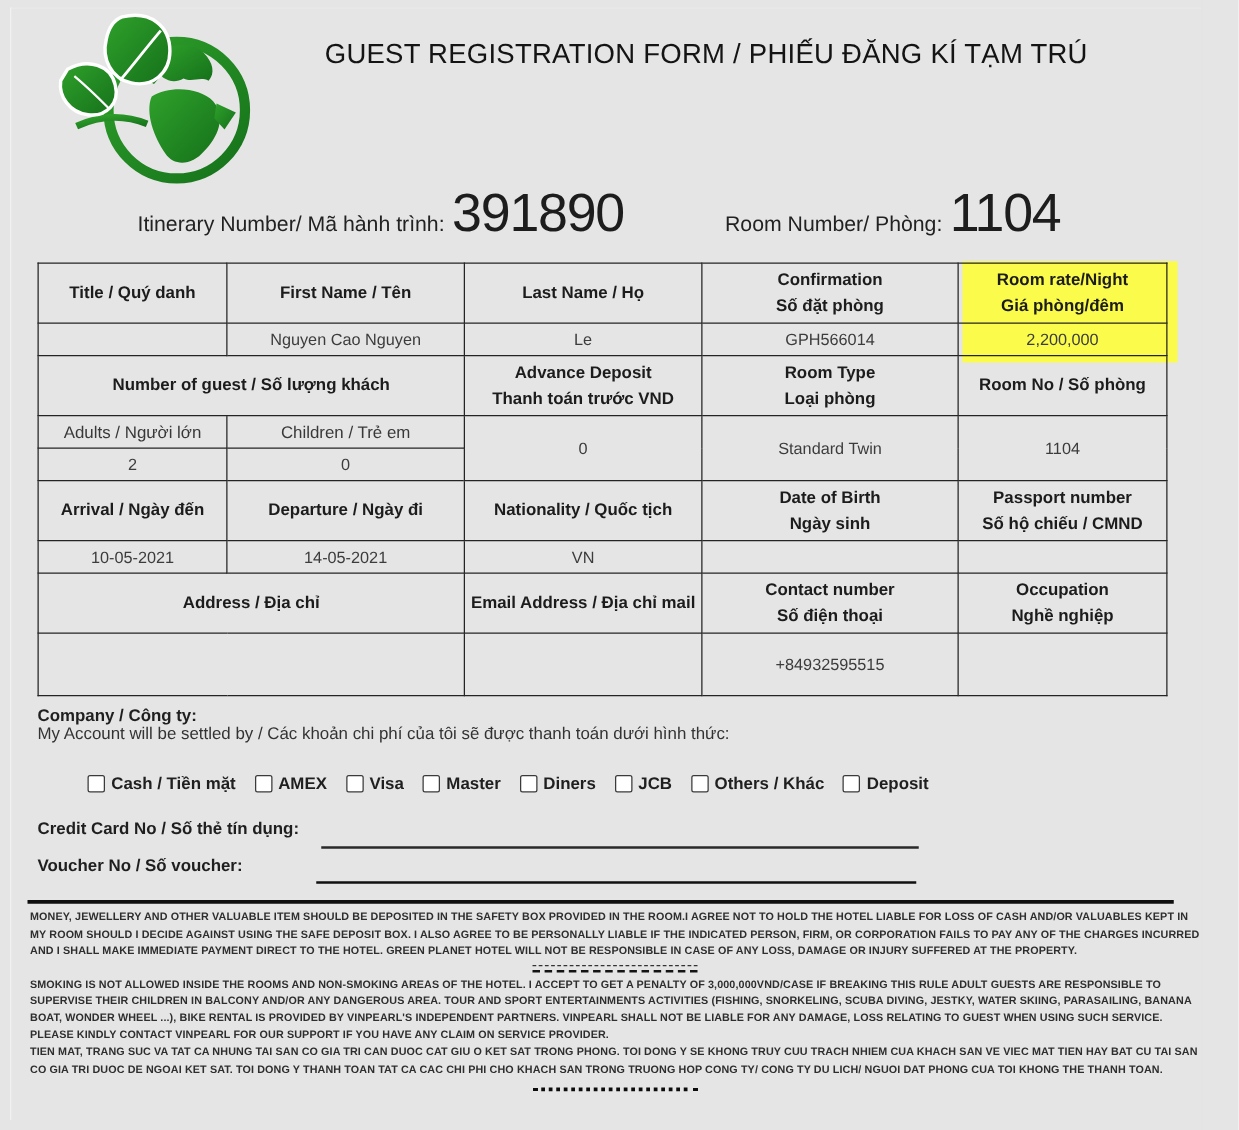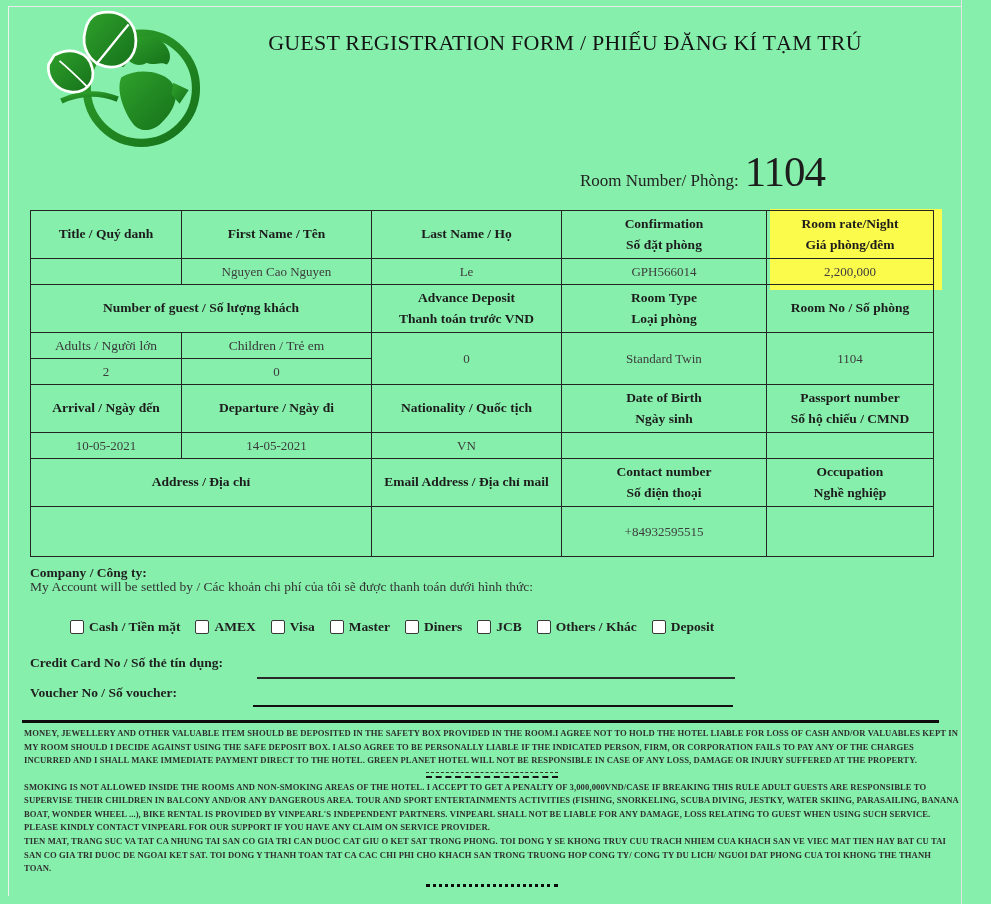--- a/index.html
+++ b/index.html
@@ -1,17 +1,17 @@
 <!DOCTYPE html>
 <html><head>
 <meta charset="utf-8">
 <style>
   html,body{margin:0;padding:0;background:#fff;}
-  .page{position:relative;width:991px;height:904px;background:#86efac;overflow:hidden;
-        font-family:Liberation Serif, serif;color:#222;}
+  .page{position:relative;width:991px;height:904px;background:#e5e5e5;overflow:hidden;
+        font-family:Liberation Sans, sans-serif;color:#222;}
   .edge{position:absolute;background:#e9e9e9;}
   .edge.top{left:8px;top:6px;width:953px;height:1px;}
   .edge.left{left:8px;top:6px;width:1px;height:890px;background:#f1f1f1;}
   .edge.right{left:961px;top:0;width:1px;height:904px;background:#e4e4e4;}
 
   .logo{position:absolute;left:34px;top:6px;}
 
   .page-title{position:absolute;left:248px;top:30px;width:634px;text-align:center;
     font-size:22px;color:#141414;letter-spacing:.2px;}
 
@@ -77,20 +77,24 @@
       <path d="M30,104 C52,94 72,94 92,102" stroke="url(#g)" stroke-width="6" fill="none"></path>
       <path d="M70,8 C95,2 112,16 112,38 C112,58 96,70 78,66 C60,62 52,44 56,28 C58,18 62,11 70,8 Z" fill="url(#g)" stroke="#fff" stroke-width="3"></path>
       <path d="M22,54 C40,44 60,50 64,68 C68,84 56,96 40,94 C24,92 14,78 16,64 Z" fill="url(#g)" stroke="#fff" stroke-width="3"></path>
       <path d="M104,20 C92,34 80,50 68,64" stroke="#fff" stroke-width="2.5" fill="none"></path>
       <path d="M28,60 C40,70 50,80 58,88" stroke="#fff" stroke-width="2" fill="none"></path>
     </svg>
   </div>
 
   <div class="page-title">GUEST REGISTRATION FORM / PHIẾU ĐĂNG KÍ TẠM TRÚ</div>
 
+  <div class="numrow" id="itin">
+    <span class="lbl">Itinerary Number/ Mã hành trình:</span>
+    <span class="big">391890</span>
+  </div>
   <div class="numrow" id="room">
     <span class="lbl">Room Number/ Phòng:</span>
     <span class="big">1104</span>
   </div>
 
   <div class="hl"></div>
 
   <table class="grid">
     <colgroup>
         <col style="width:151px">

